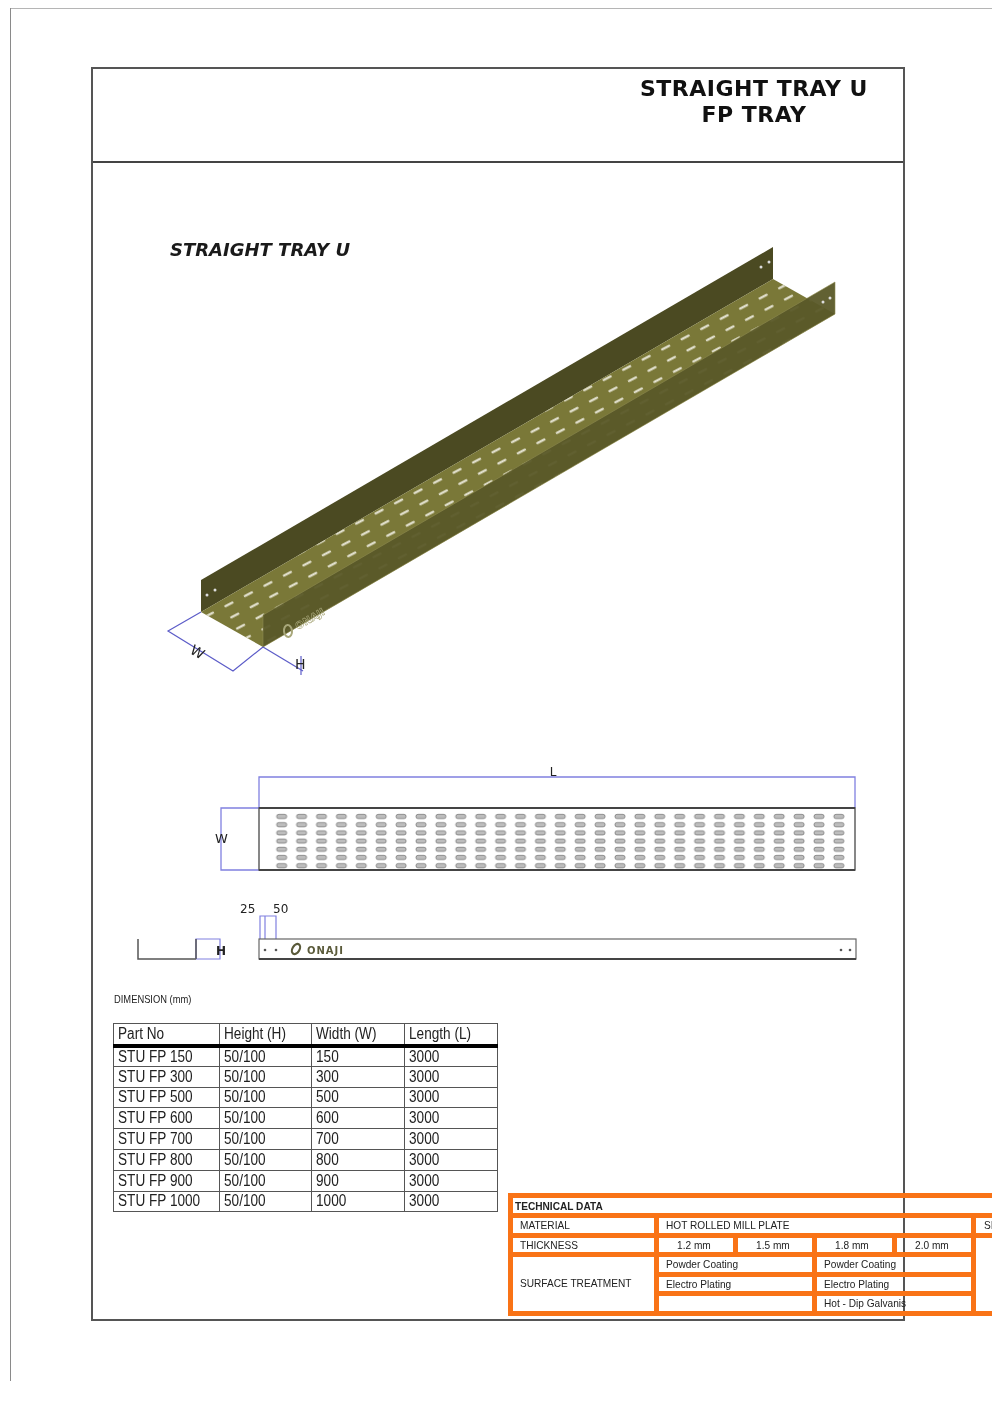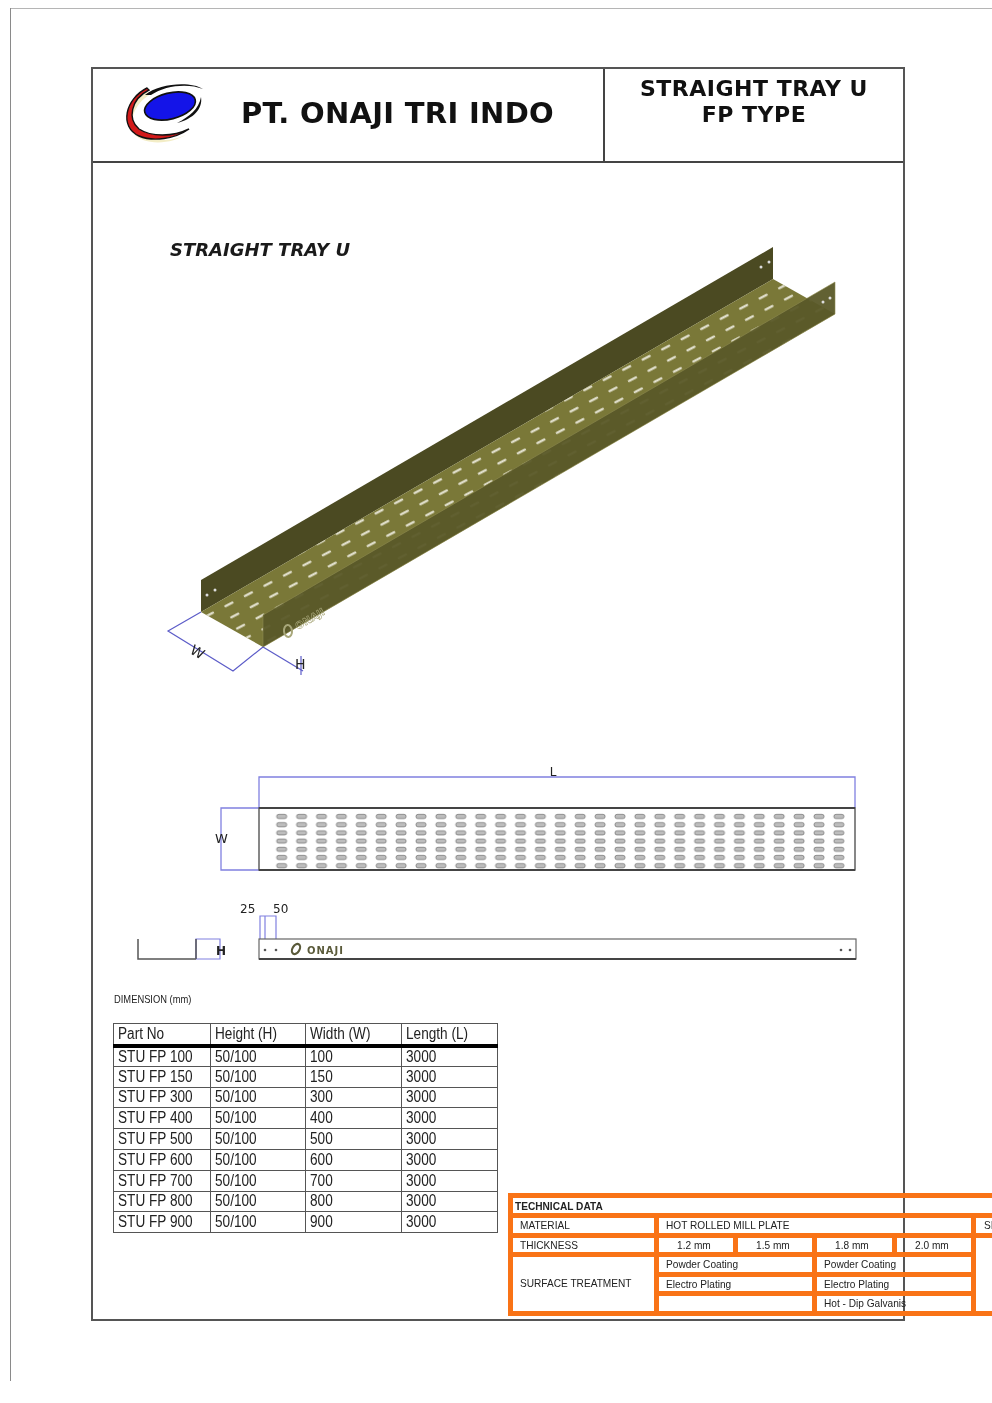--- a/index.html
+++ b/index.html
@@ -42,33 +42,23 @@
 </style>
 </head>
 <body>
 
 <div class="page-edge-top"></div>
 <div class="page-edge-left"></div>
 
 <div class="sheet">
 
   <div class="header">
-    <div class="header-left">
-      <svg class="logo" viewBox="0 0 96 70">
-        <path d="M30 10 C8 22 6 50 26 58 C40 63 58 60 70 52 C56 60 34 60 22 52 C10 42 16 22 34 12 Z" fill="#f3edc6" stroke="none" transform="translate(2,3)"></path>
-        <path d="M32 9 C10 20 4 48 24 57 C38 63 60 60 74 50 C58 58 36 58 24 50 C12 40 16 20 34 11 Z" fill="#d21a1a" stroke="#111" stroke-width="1.4"></path>
-        <path d="M30 16 C44 4 76 2 88 10 C74 4 50 6 36 16 Z" fill="#111"></path>
-        <path d="M86 18 C88 30 78 40 62 44 C74 38 84 30 86 18 Z" fill="#111"></path>
-        <ellipse cx="55" cy="27" rx="26" ry="13" transform="rotate(-14 55 27)" fill="#1414e8" stroke="#111" stroke-width="1.6"></ellipse>
-      </svg>
-      <div class="company">PT. ONAJI TRI INDO</div>
-    </div>
     <div class="header-right">
       <div>STRAIGHT TRAY U</div>
-      <div>FP TYPE</div>
+      <div>FP TRAY</div>
     </div>
   </div>
 
   <div class="section-title">STRAIGHT TRAY U</div>
 
   <svg class="iso" viewBox="0 0 700 440">
     <defs>
       <pattern id="slots" width="22" height="12.6" patternUnits="userSpaceOnUse" patternTransform="rotate(-27.6)">
         <rect x="3" y="5" width="10" height="2.2" rx="1" fill="#e8e6d6"></rect>
       </pattern>
@@ -154,44 +144,32 @@
     <thead>
       <tr>
         <th><span>Part No</span></th>
         <th><span>Height (H)</span></th>
         <th><span>Width (W)</span></th>
         <th><span>Length (L)</span></th>
       </tr>
     </thead>
     <tbody>
       <tr>
-          <td><span>STU FP 100</span></td>
-          <td><span>50/100</span></td>
-          <td><span>100</span></td>
-          <td><span>3000</span></td>
-        </tr>
-      <tr>
           <td><span>STU FP 150</span></td>
           <td><span>50/100</span></td>
           <td><span>150</span></td>
           <td><span>3000</span></td>
         </tr>
       <tr>
           <td><span>STU FP 300</span></td>
           <td><span>50/100</span></td>
           <td><span>300</span></td>
           <td><span>3000</span></td>
         </tr>
       <tr>
-          <td><span>STU FP 400</span></td>
-          <td><span>50/100</span></td>
-          <td><span>400</span></td>
-          <td><span>3000</span></td>
-        </tr>
-      <tr>
           <td><span>STU FP 500</span></td>
           <td><span>50/100</span></td>
           <td><span>500</span></td>
           <td><span>3000</span></td>
         </tr>
       <tr>
           <td><span>STU FP 600</span></td>
           <td><span>50/100</span></td>
           <td><span>600</span></td>
           <td><span>3000</span></td>
@@ -205,20 +183,26 @@
       <tr>
           <td><span>STU FP 800</span></td>
           <td><span>50/100</span></td>
           <td><span>800</span></td>
           <td><span>3000</span></td>
         </tr>
       <tr>
           <td><span>STU FP 900</span></td>
           <td><span>50/100</span></td>
           <td><span>900</span></td>
+          <td><span>3000</span></td>
+        </tr>
+      <tr>
+          <td><span>STU FP 1000</span></td>
+          <td><span>50/100</span></td>
+          <td><span>1000</span></td>
           <td><span>3000</span></td>
         </tr>
     </tbody>
   </table>
 
   <table class="tech">
     <colgroup>
       <col style="width:116px">
         <col style="width:49px">
         <col style="width:48px">

